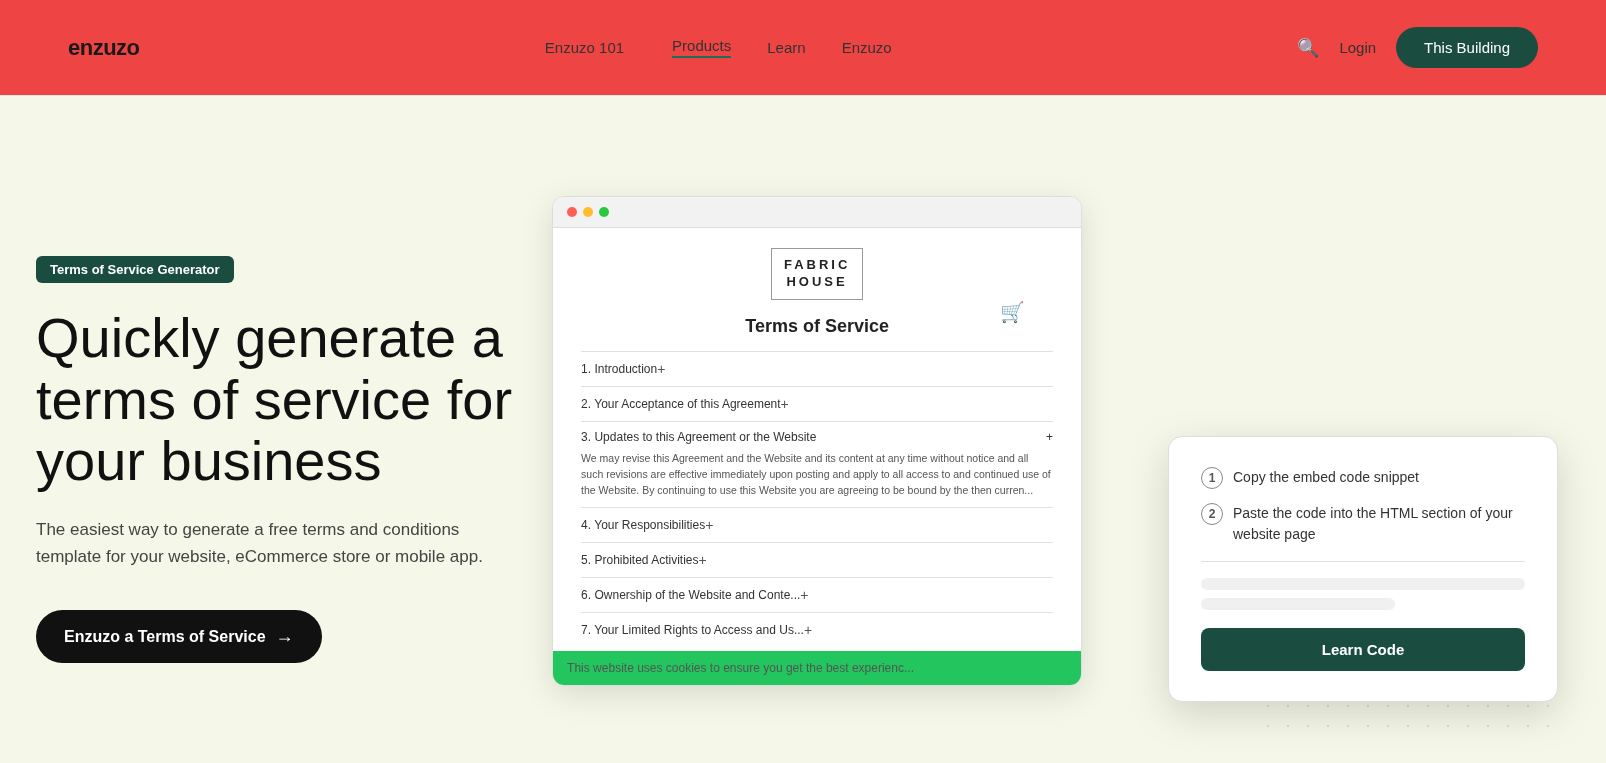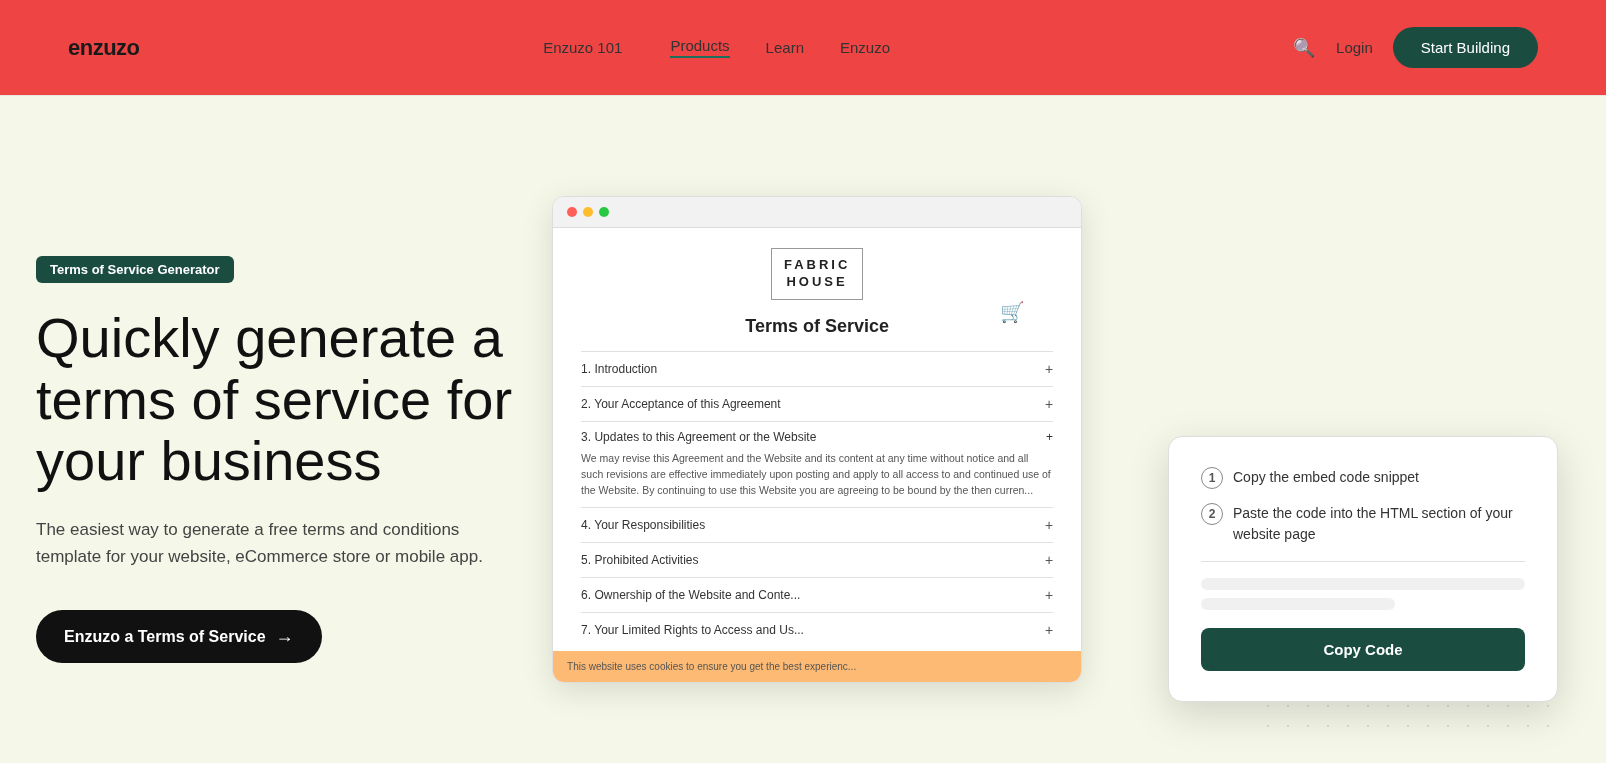--- a/index.html
+++ b/index.html
@@ -94,38 +94,38 @@
       letter-spacing: 3px; line-height: 1.3; color: #222;
       text-transform: uppercase; border: 1px solid #999;
       padding: 8px 12px;
     }
     .cart-icon-area {
       position: absolute; right: 28px; top: 52px;
       font-size: 20px; color: #333;
     }
     .tos-title { text-align: center; font-size: 18px; font-weight: 600; margin-bottom: 14px; color: #222; }
     .tos-row {
-      display: flex; justify-content: space-between; align-items: center;
+      display: flex; justify-content: flex-start; align-items: center;
       border-top: 1px solid #e0e0e0; padding: 9px 0;
       font-size: 12px; color: #333;
     }
     .tos-row-plus { color: #555; font-size: 14px; }
     .tos-expanded {
       border-top: 1px solid #e0e0e0; padding: 8px 0;
     }
     .tos-expanded-title {
       display: flex; justify-content: space-between;
       font-size: 12px; color: #333; margin-bottom: 6px;
     }
     .tos-expanded-text {
       font-size: 10.5px; color: #555; line-height: 1.55;
     }
     .tos-cookie-bar {
-      background: #fdba74; padding: 10px 14px;
-      font-size: 10px; color: #555;
+      background: #22c55e; padding: 10px 14px;
+      font-size: 12px; color: #555;
       margin-top: 4px;
     }
 
     
     .add-to-website-card {
       width: 390px; background: #fff;
       border: 1px solid #ddd; border-radius: 14px;
       box-shadow: 0 12px 40px rgba(0,0,0,0.15);
       padding: 30px 32px;
       position: absolute; right: 0; top: 280px;
@@ -178,21 +178,21 @@
   <div class="nav-links">
     <a class="">Enzuzo 101</a>
     <a class="products-link">Products</a>
     <a class="">Learn</a>
     <a class="">Enzuzo</a>
   </div>
 
   <div class="nav-right">
     <button class="nav-search">🔍</button>
     <button class="nav-login">Login</button>
-    <button class="nav-cta">Start Building</button>
+    <button class="nav-cta">This Building</button>
   </div>
 </nav>
 
 <section class="hero">
 
   <div class="hero-left">
     <span class="badge">Terms of Service Generator</span>
     <h1 class="hero-headline">
       <span>Quickly generate a</span><br>
       <span>terms of service for</span><br>
@@ -270,19 +270,19 @@
       <div class="card-step">
         <div class="step-num">2</div>
         <span>Paste the code into the HTML section of your website page</span>
       </div>
 
       <div class="card-divider"></div>
 
       <div class="code-snippet" style="width:100%;"></div>
       <div class="code-snippet short"></div>
 
-      <button class="copy-code-btn">Copy Code</button>
+      <button class="copy-code-btn">Learn Code</button>
     </div>
 
     <div class="grid-pattern"></div>
   </div>
 
 </section>
 
 </body></html>

